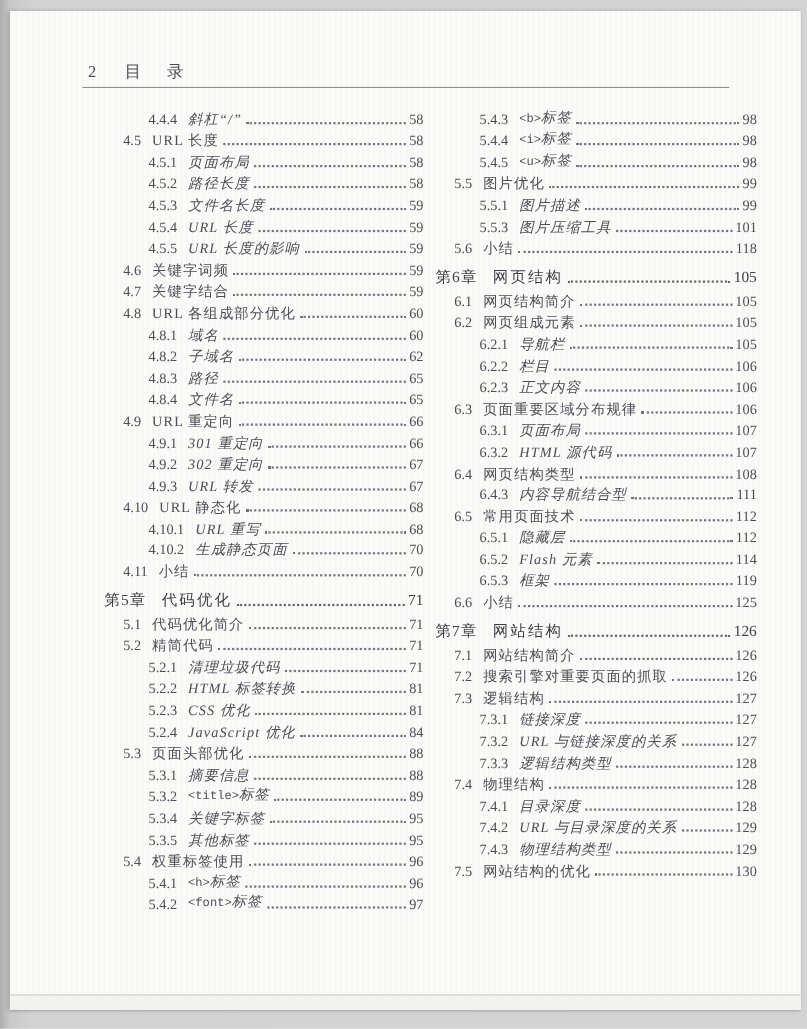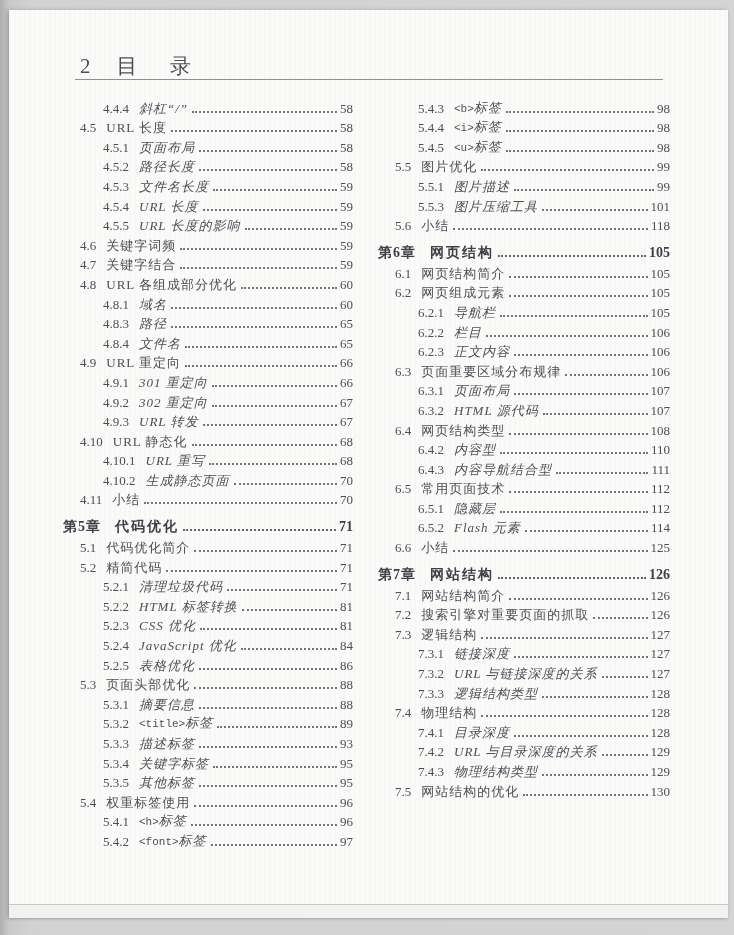--- a/index.html
+++ b/index.html
@@ -23,49 +23,49 @@
     position: absolute;
     left: 0; right: 0; bottom: 0;
     height: 13px;
     background: #f2f2f0;
     border-top: 1px solid #c7c7c5;
   }
   .page-header {
     padding: 46px 0 0 71px;
     line-height: 21px;
     color: #4d4d55;
-    font-size: 21px;
+    font-size: 15px;
   }
   .pg-num { margin-right: 26px; }
   .pg-title { letter-spacing: 1.55em; }
   .header-rule {
     margin: 2px 0 0 66px;
     width: 588px;
     height: 1px;
     background: #8f8f94;
   }
   .toc-columns {
     display: flex;
     margin-top: 17px;
-    padding-left: 54px;
+    padding-left: 86px;
     color: #4d4d55;
     font-size: 13px;
   }
   .col-left  { width: 290px; }
-  .col-right { width: 292px; margin-left: 25px; }
+  .col-right { width: 292px; margin-left: 11px; }
   .toc-row {
     display: flex;
     align-items: flex-end;
     height: 19.6px;
     line-height: 16px;
   }
   .toc-row.level-0 {
     height: 23px;
     margin: 4px 0 1px 0;
-    font-weight: bold;
+    font-weight: normal;
     font-size: 14px;
     color: #3f3f47;
   }
   .toc-row.level-1 { padding-left: 17px; }
   .toc-row.level-2 { padding-left: 40px; }
   .num { margin-right: 10px; white-space: nowrap; }
   .level-0 .num { margin-right: 14px; letter-spacing: 1px; }
   .title { white-space: nowrap; letter-spacing: 1px; }
   .level-0 .title { letter-spacing: 2px; }
   .level-2 .title { font-style: italic; text-align: right; }
@@ -154,20 +154,26 @@
           <span class="leader"></span>
           <span class="pagenum">60</span>
         </div>
         <div class="toc-row level-2">
           <span class="num">4.8.1</span>
           <span class="title">域名</span>
           <span class="leader"></span>
           <span class="pagenum">60</span>
         </div>
         <div class="toc-row level-2">
+          <span class="num">4.8.2</span>
+          <span class="title">子域名</span>
+          <span class="leader"></span>
+          <span class="pagenum">62</span>
+        </div>
+        <div class="toc-row level-2">
           <span class="num">4.8.3</span>
           <span class="title">路径</span>
           <span class="leader"></span>
           <span class="pagenum">65</span>
         </div>
         <div class="toc-row level-2">
           <span class="num">4.8.4</span>
           <span class="title">文件名</span>
           <span class="leader"></span>
           <span class="pagenum">65</span>
@@ -255,49 +261,37 @@
           <span class="title">CSS 优化</span>
           <span class="leader"></span>
           <span class="pagenum">81</span>
         </div>
         <div class="toc-row level-2">
           <span class="num">5.2.4</span>
           <span class="title">JavaScript 优化</span>
           <span class="leader"></span>
           <span class="pagenum">84</span>
         </div>
-        <div class="toc-row level-2">
-          <span class="num">5.2.5</span>
-          <span class="title">表格优化</span>
-          <span class="leader"></span>
-          <span class="pagenum">86</span>
-        </div>
         <div class="toc-row level-1">
           <span class="num">5.3</span>
           <span class="title">页面头部优化</span>
           <span class="leader"></span>
           <span class="pagenum">88</span>
         </div>
         <div class="toc-row level-2">
           <span class="num">5.3.1</span>
           <span class="title">摘要信息</span>
           <span class="leader"></span>
           <span class="pagenum">88</span>
         </div>
         <div class="toc-row level-2">
           <span class="num">5.3.2</span>
           <span class="title"><span class="mono">&lt;title&gt;</span>标签</span>
           <span class="leader"></span>
           <span class="pagenum">89</span>
-        </div>
-        <div class="toc-row level-2">
-          <span class="num">5.3.3</span>
-          <span class="title">描述标签</span>
-          <span class="leader"></span>
-          <span class="pagenum">93</span>
         </div>
         <div class="toc-row level-2">
           <span class="num">5.3.4</span>
           <span class="title">关键字标签</span>
           <span class="leader"></span>
           <span class="pagenum">95</span>
         </div>
         <div class="toc-row level-2">
           <span class="num">5.3.5</span>
           <span class="title">其他标签</span>
@@ -420,26 +414,20 @@
           <span class="leader"></span>
           <span class="pagenum">107</span>
         </div>
         <div class="toc-row level-1">
           <span class="num">6.4</span>
           <span class="title">网页结构类型</span>
           <span class="leader"></span>
           <span class="pagenum">108</span>
         </div>
         <div class="toc-row level-2">
-          <span class="num">6.4.2</span>
-          <span class="title">内容型</span>
-          <span class="leader"></span>
-          <span class="pagenum">110</span>
-        </div>
-        <div class="toc-row level-2">
           <span class="num">6.4.3</span>
           <span class="title">内容导航结合型</span>
           <span class="leader"></span>
           <span class="pagenum">111</span>
         </div>
         <div class="toc-row level-1">
           <span class="num">6.5</span>
           <span class="title">常用页面技术</span>
           <span class="leader"></span>
           <span class="pagenum">112</span>
@@ -448,20 +436,26 @@
           <span class="num">6.5.1</span>
           <span class="title">隐藏层</span>
           <span class="leader"></span>
           <span class="pagenum">112</span>
         </div>
         <div class="toc-row level-2">
           <span class="num">6.5.2</span>
           <span class="title">Flash 元素</span>
           <span class="leader"></span>
           <span class="pagenum">114</span>
+        </div>
+        <div class="toc-row level-2">
+          <span class="num">6.5.3</span>
+          <span class="title">框架</span>
+          <span class="leader"></span>
+          <span class="pagenum">119</span>
         </div>
         <div class="toc-row level-1">
           <span class="num">6.6</span>
           <span class="title">小结</span>
           <span class="leader"></span>
           <span class="pagenum">125</span>
         </div>
         <div class="toc-row level-0">
           <span class="num">第7章</span>
           <span class="title">网站结构</span>

